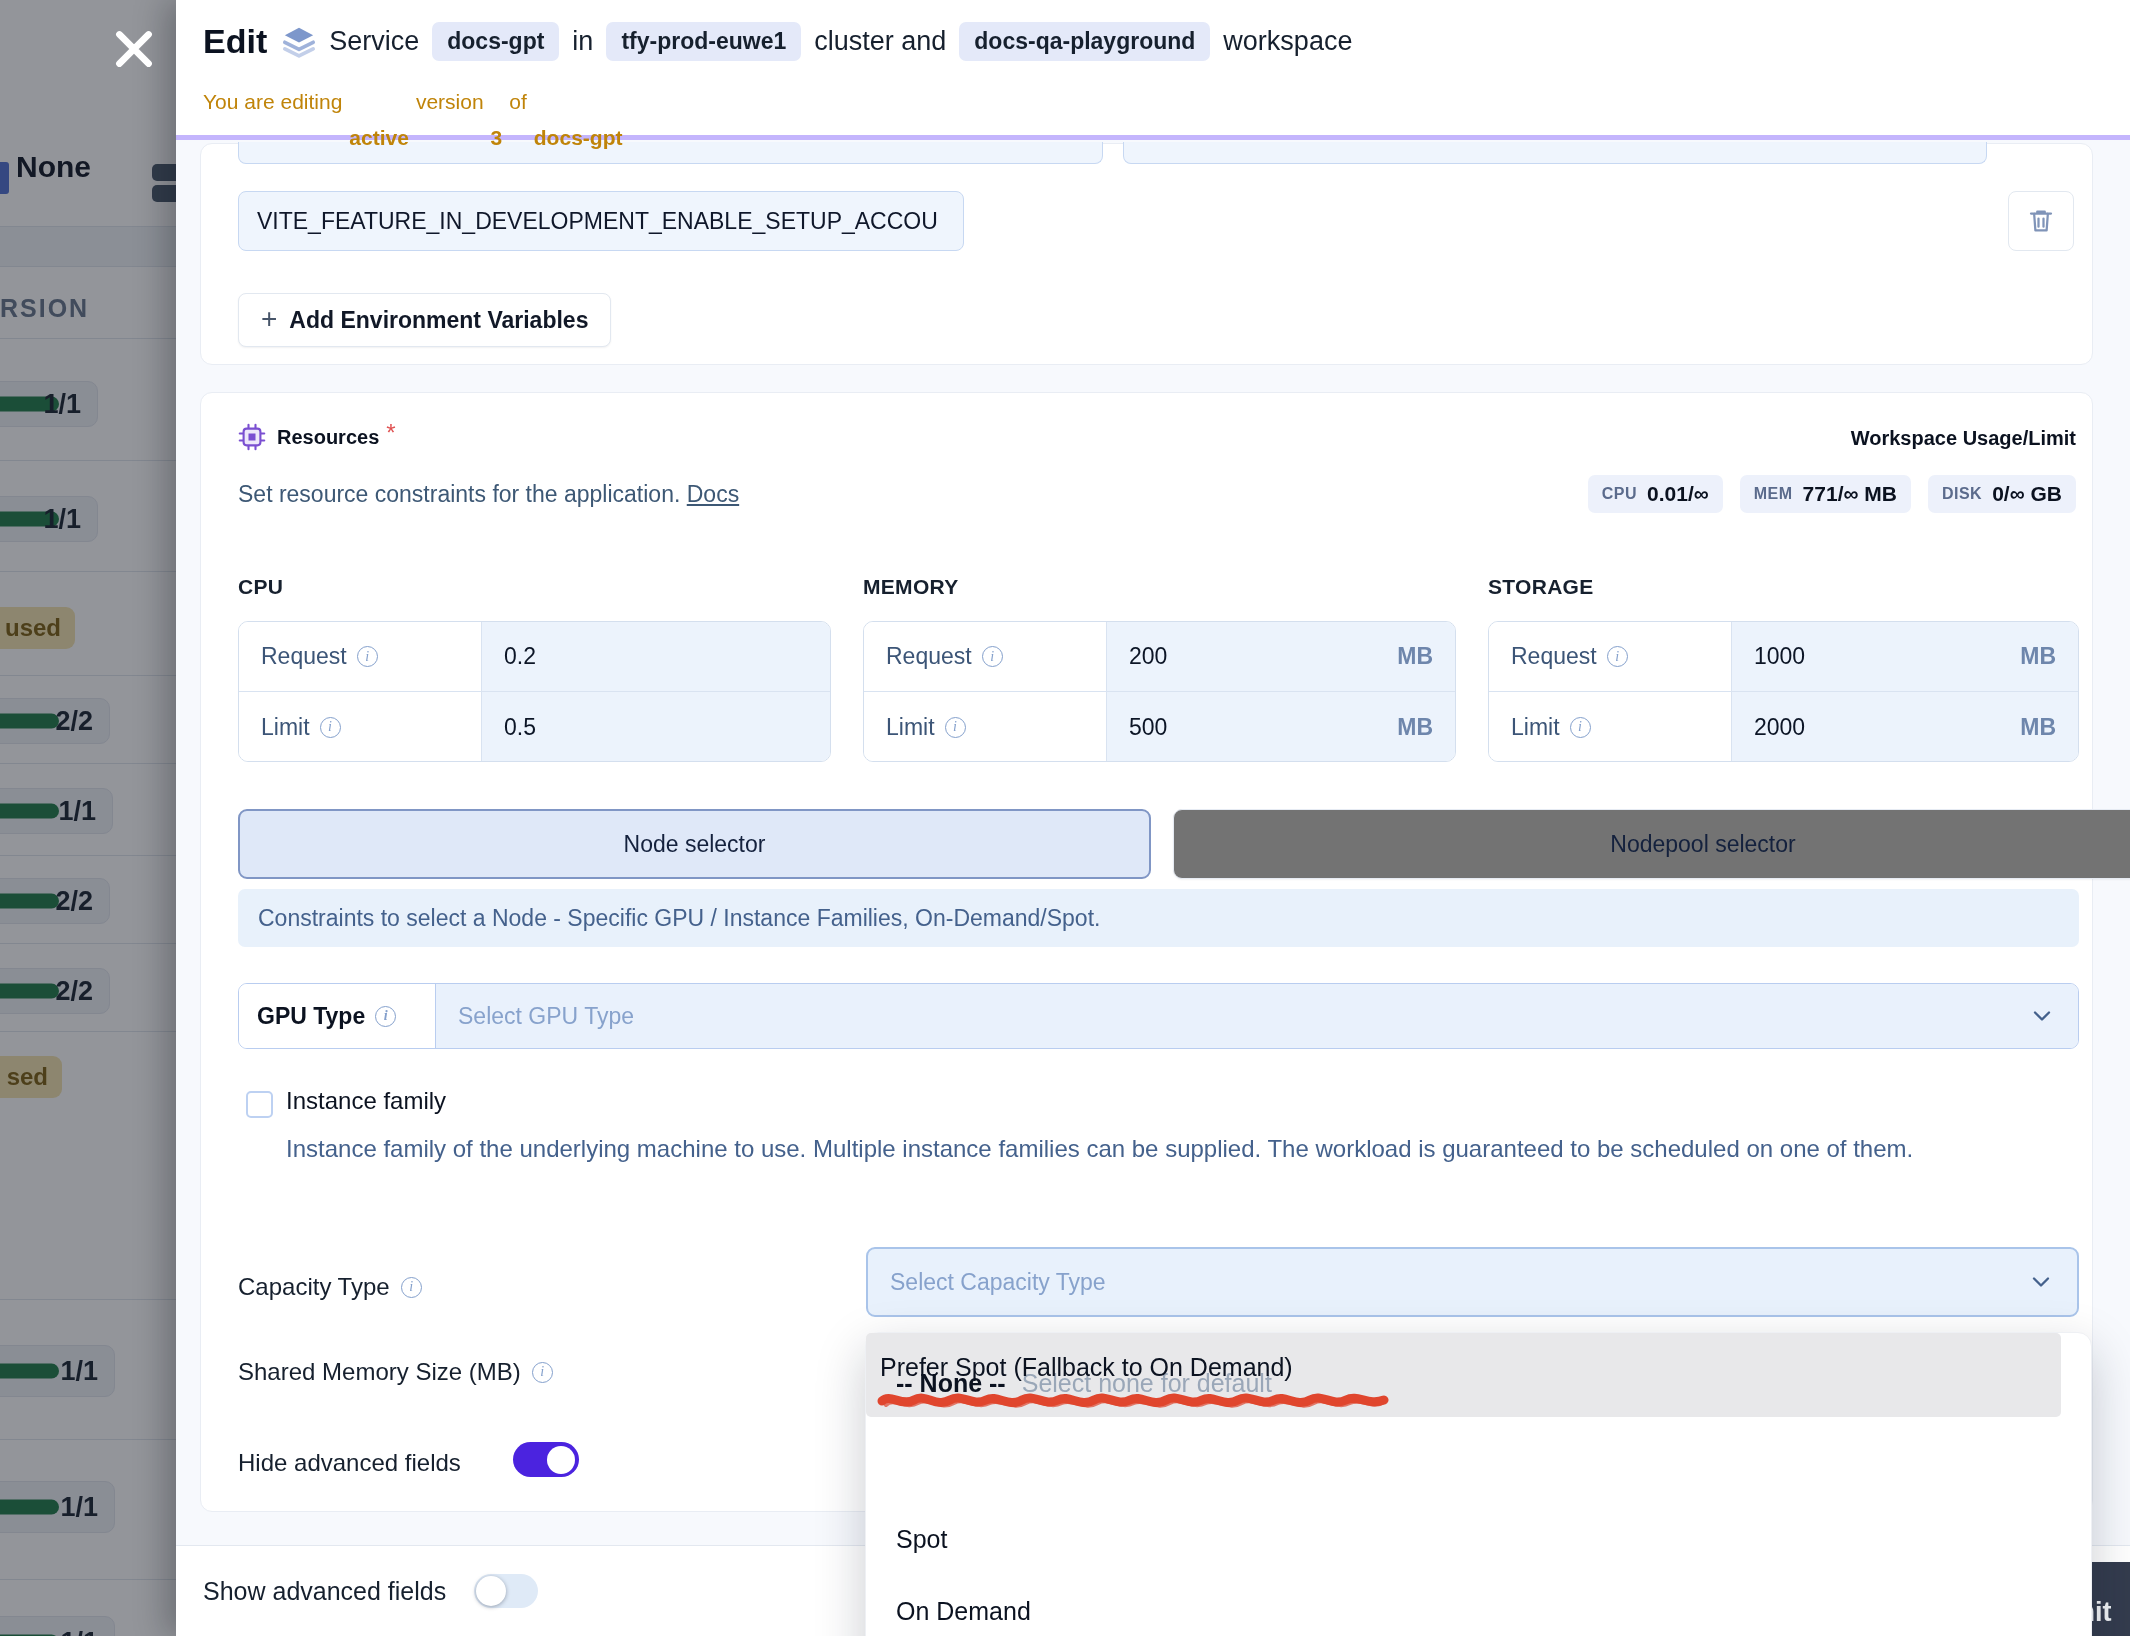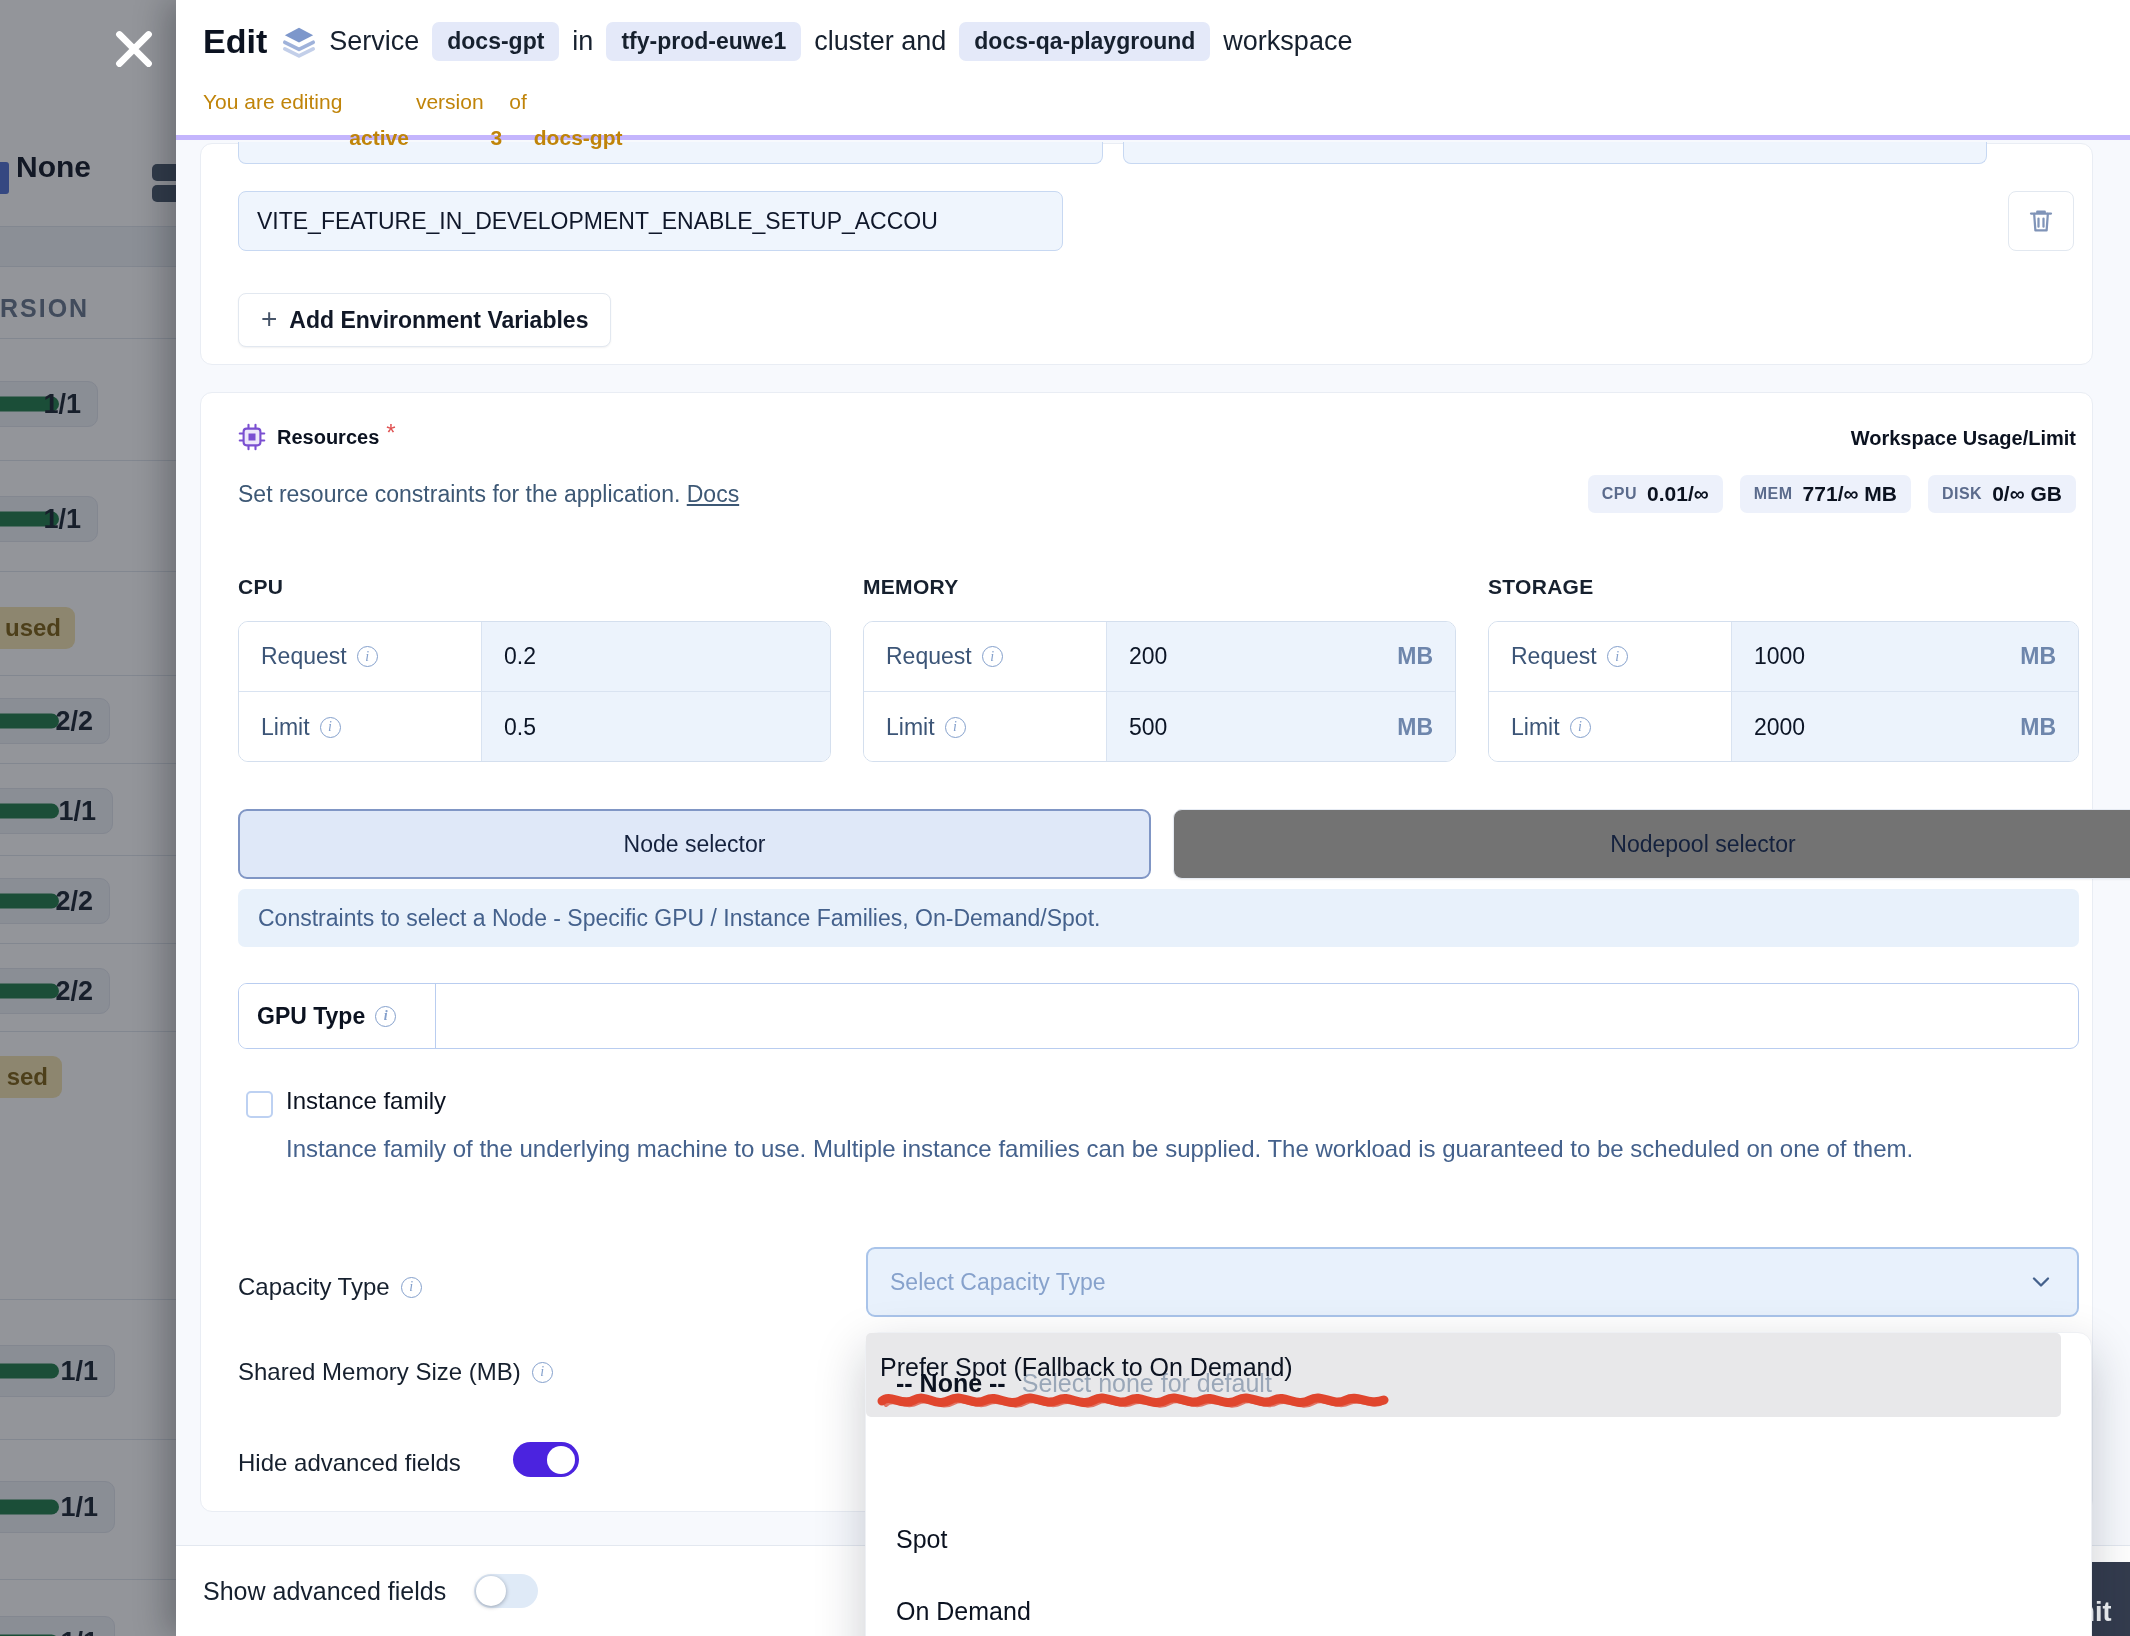--- a/index.html
+++ b/index.html
@@ -38,21 +38,21 @@
   .m-body { position:absolute; left:0; top:140px; right:0; bottom:0; background:#f7f9fd; overflow:hidden; }
   .card { position:absolute; background:#fff; border:1px solid #e9edf4; border-radius:12px; }
   .card-env { left:24px; top:3px; width:1893px; height:222px; }
   .card-res { left:24px; top:252px; width:1893px; height:1120px; }
 
   
   .cut-input { position:absolute; top:-2px; height:22px; background:#eff5fd; border:1px solid #c7d8f2; border-top:none; border-radius:0 0 8px 8px; }
   .cut-l { left:37px; width:865px; }
   .cut-r { left:922px; width:864px; }
   .env-key, .env-val { position:absolute; top:47px; height:60px; background:#eff5fd; border:1px solid #c7d8f2; border-radius:8px; display:flex; align-items:center; padding:0 18px; font-size:23px; color:#0f172a; white-space:nowrap; overflow:hidden; }
-  .env-key { left:37px; width:825px; }
+  .env-key { left:37px; width:726px; }
   .env-val { left:922px; width:864px; justify-content:space-between; }
   .trash-btn { position:absolute; left:1807px; top:47px; width:66px; height:60px; background:#fff; border:1px solid #e2e8f0; border-radius:8px; display:flex; align-items:center; justify-content:center; cursor:pointer; }
   .add-env { position:absolute; left:37px; top:149px; height:54px; background:#fff; border:1px solid #e2e8f0; border-radius:8px; box-shadow:0 1px 2px rgba(15,23,42,0.06); display:flex; align-items:center; gap:12px; padding:0 22px; font-size:23px; font-weight:700; color:#111827; cursor:pointer; font-family:inherit; }
   .add-env .plus { font-size:28px; font-weight:400; color:#475569; margin-top:-3px; }
 
   
   .res-head { position:absolute; left:37px; top:30px; display:flex; align-items:center; gap:11px; }
   .res-title { font-size:20px; font-weight:700; color:#0b1220; }
   .req-star { color:#e05252; font-size:24px; margin-left:-4px; transform:translateY(-4px); }
   .usage-title { position:absolute; right:16px; top:34px; font-size:20px; font-weight:700; color:#0b1220; }
@@ -349,20 +349,26 @@
 
         <div class="tab tab-node">Node selector</div>
         <div class="tab tab-pool">Nodepool selector</div>
         <div class="hint-bar">Constraints to select a Node - Specific GPU / Instance Families, On-Demand/Spot.</div>
 
         <div class="gpu-row">
           <div class="gpu-lab">
             <span>GPU Type</span>
             <span class="info-i">i</span>
           </div>
+          <div class="gpu-sel">
+            <span class="placeholder">Select GPU Type</span>
+            <svg viewBox="0 0 24 24" width="28" height="28">
+                <path d="M6 9l6 6 6-6" stroke="#44618c" stroke-width="2" fill="none" stroke-linecap="round" stroke-linejoin="round"></path>
+              </svg>
+          </div>
         </div>
 
         <div class="cb"></div>
         <div class="if-label">Instance family</div>
         <div class="if-desc">Instance family of the underlying machine to use. Multiple instance families can be supplied. The workload is guaranteed to be scheduled on one of them.</div>
 
         <div class="cap-label">
           <span>Capacity Type</span>
           <span class="info-i">i</span>
         </div>

